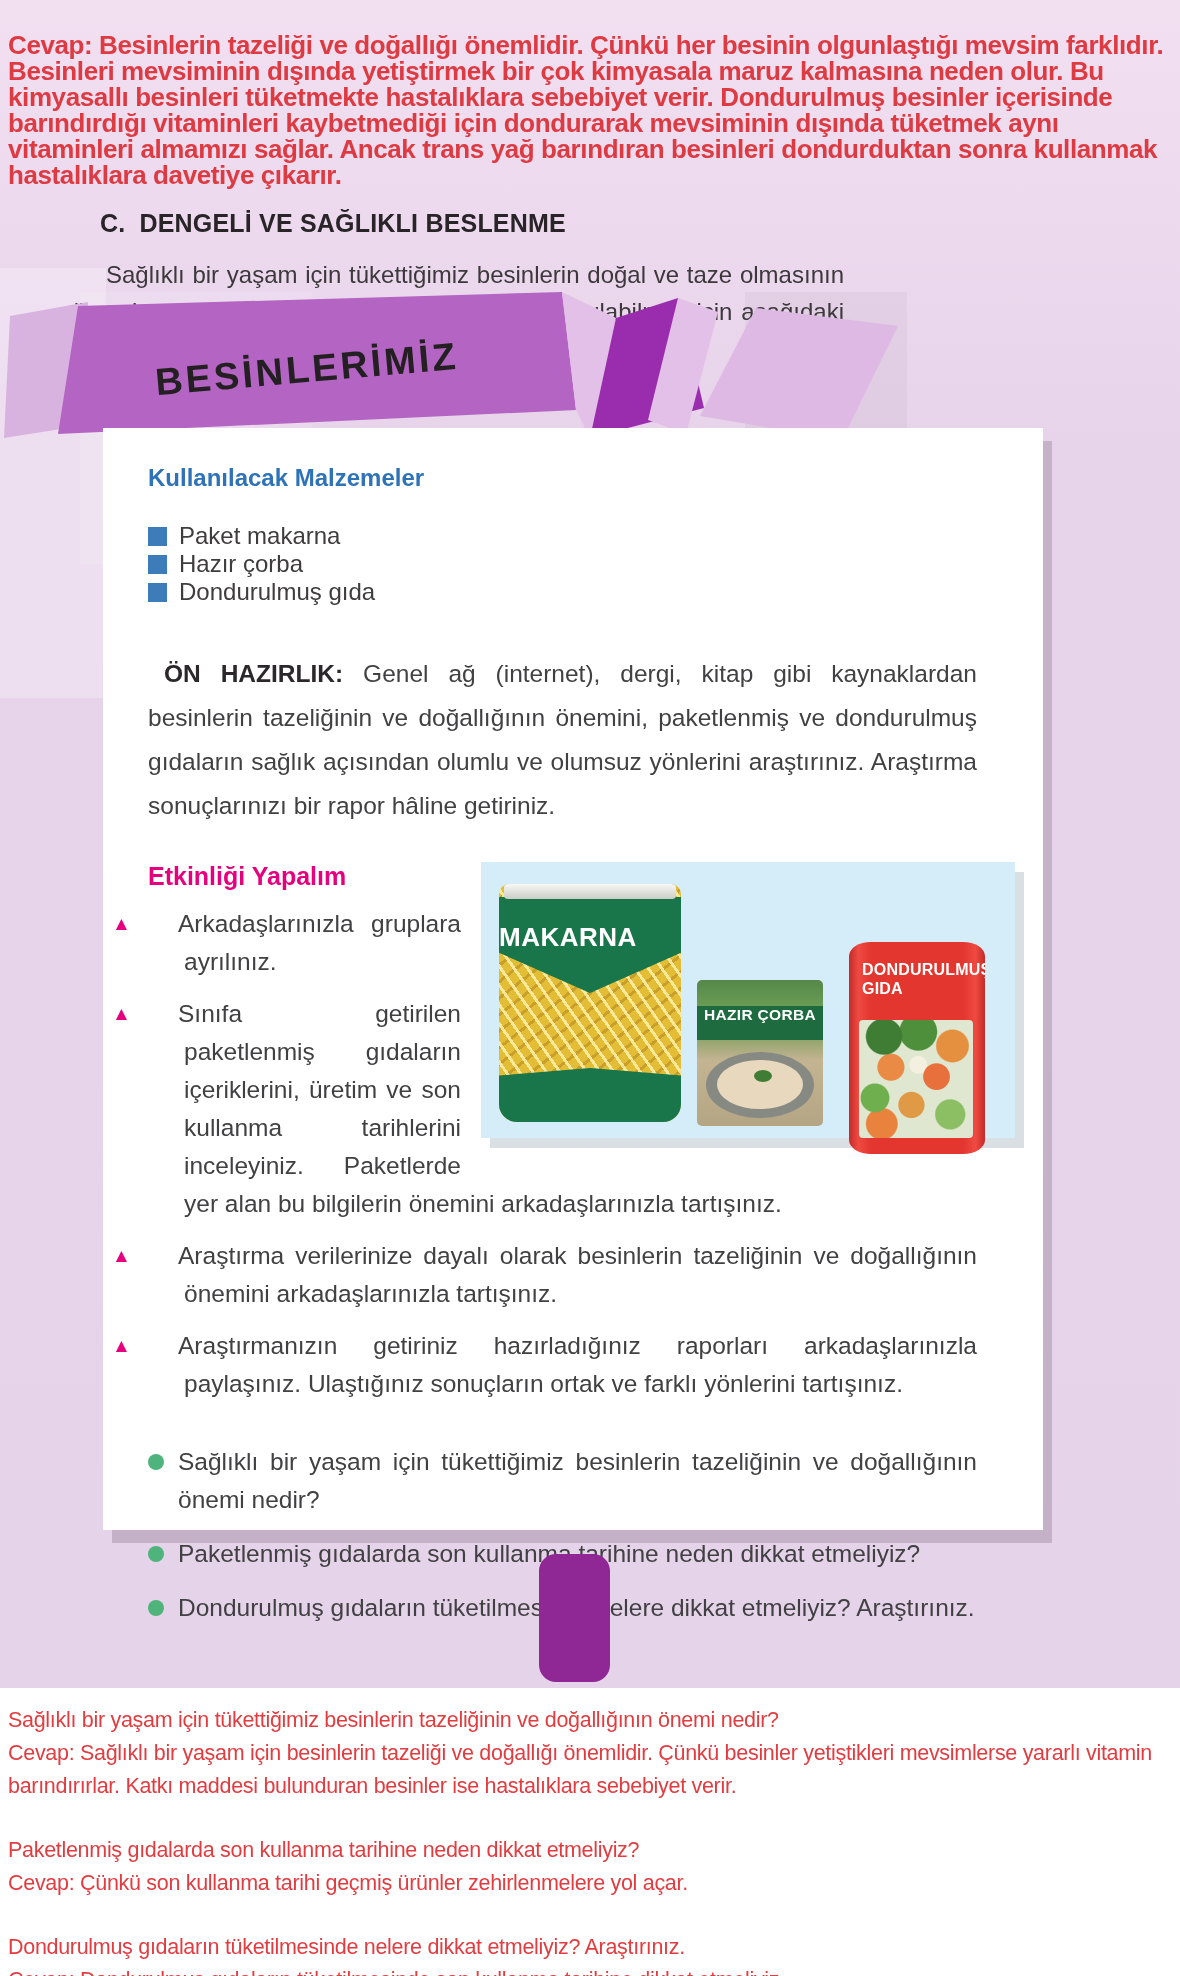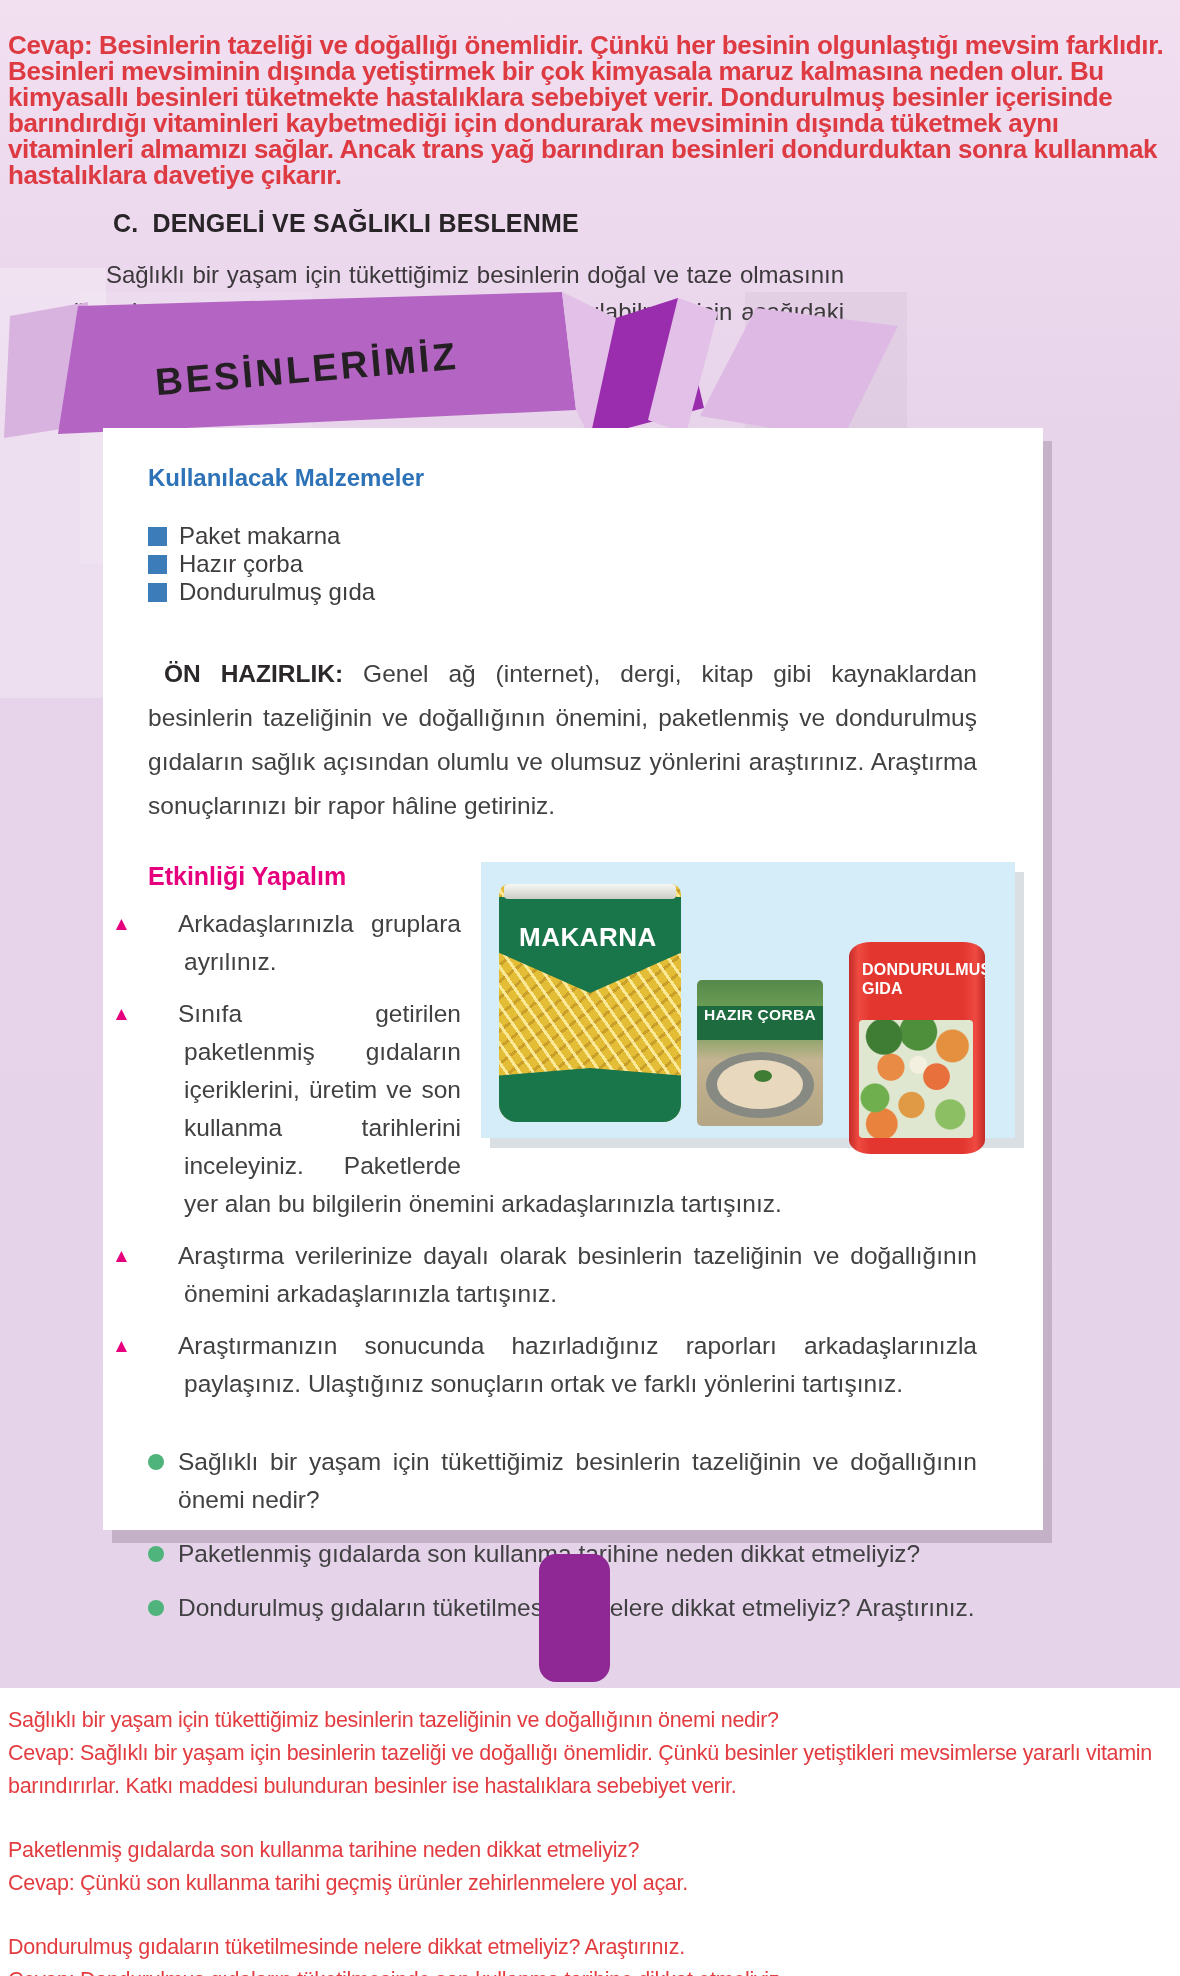--- a/index.html
+++ b/index.html
@@ -17,21 +17,21 @@
   .bgblock-b{position:absolute;left:745px;top:292px;width:162px;height:252px;background:rgba(135,115,140,.08);}
   .bgblock-c{position:absolute;left:80px;top:292px;width:232px;height:272px;background:rgba(255,255,255,.12);}
 
   .top-answer{
     position:absolute;left:8px;top:6px;width:1164px;
     color:#dd3a42;font-weight:bold;font-size:26px;line-height:26px;
     letter-spacing:-0.4px;text-align:left;
   }
   .section-heading{
     position:absolute;left:100px;top:188px;
-    color:#282427;font-size:25px;font-weight:bold;letter-spacing:.2px;margin-left:13px;
+    color:#282427;font-size:25px;font-weight:bold;letter-spacing:.2px;
   }
   .section-heading .sec-letter{margin-right:14px;}
   .intro-para{
     position:absolute;left:72px;top:232px;width:772px;
     color:#3c383b;font-size:24px;line-height:37px;text-indent:34px;text-align:justify;
   }
 
   
   .ribbon{position:absolute;left:0;top:290px;width:910px;height:152px;}
   .ribbon svg{display:block;width:100%;height:100%;}
@@ -79,21 +79,21 @@
     left:18px;top:22px;width:182px;height:238px;border-radius:10px 10px 18px 18px;overflow:hidden;
     background-color:#e3bd35;
     background-image:
       repeating-linear-gradient(55deg,rgba(255,241,168,.85) 0 3px,rgba(0,0,0,0) 3px 11px),
       repeating-linear-gradient(-38deg,rgba(170,122,28,.45) 0 3px,rgba(0,0,0,0) 3px 13px);
   }
   .pasta-seal{position:absolute;top:0;left:5px;right:5px;height:15px;border-radius:4px;
     background:linear-gradient(180deg,#f7f7f4,#cdcdc7);}
   .pasta-top{position:absolute;top:13px;left:0;right:0;height:96px;background:#19754a;
     clip-path:polygon(0 0,100% 0,100% 58%,50% 100%,0 58%);}
-  .pasta-label{position:absolute;top:38px;left:0;right:4px;text-align:center;
+  .pasta-label{position:absolute;top:38px;left:0;right:4px;text-align:left;
     color:#fff;font-weight:bold;font-size:26px;letter-spacing:.5px;}
   .pasta-bottom{position:absolute;left:0;right:0;bottom:0;height:54px;background:#19754a;
     clip-path:polygon(0 14%,50% 0,100% 14%,100% 100%,0 100%);}
 
   .pkg-soup{
     left:216px;top:118px;width:126px;height:146px;border-radius:5px;overflow:hidden;
     background:linear-gradient(180deg,#55884a 0%,#6fa057 22%,#87a266 38%,#c4b492 55%,#b4a584 100%);
   }
   .soup-band{position:absolute;top:26px;left:0;right:0;height:34px;background:#1d6b3f;
     display:flex;align-items:flex-start;justify-content:center;}
@@ -202,21 +202,21 @@
           <div class="frozen-label">DONDURULMUŞ GIDA</div>
           <div class="frozen-photo"></div>
         </div>
       </div>
 
       <h3 class="pink-heading">Etkinliği Yapalım</h3>
 
       <p class="bullet"><span class="tri">▲</span><span>Arkadaşlarınızla gruplara ayrılınız.</span></p>
       <p class="bullet"><span class="tri">▲</span><span>Sınıfa getirilen paketlenmiş gıdaların içeriklerini, üretim ve son kullanma tarihlerini inceleyiniz. Paketlerde yer alan bu bilgilerin önemini arkadaşlarınızla tartışınız.</span></p>
       <p class="bullet"><span class="tri">▲</span><span>Araştırma verilerinize dayalı olarak besinlerin tazeliğinin ve doğallığının önemini arkadaşlarınızla tartışınız.</span></p>
-      <p class="bullet"><span class="tri">▲</span><span>Araştırmanızın sonucunda hazırladığınız raporları arkadaşlarınızla paylaşınız. Ulaştığınız sonuçların ortak ve farklı yönlerini tartışınız.</span></p>
+      <p class="bullet"><span class="tri">▲</span><span>Araştırmanızın getiriniz hazırladığınız raporları arkadaşlarınızla paylaşınız. Ulaştığınız sonuçların ortak ve farklı yönlerini tartışınız.</span></p>
     </div>
 
     <div class="conclusion">
       <div class="c-item">
           <span class="dot"></span>
           <span>Sağlıklı bir yaşam için tükettiğimiz besinlerin tazeliğinin ve doğallığının önemi nedir?</span>
         </div>
       <div class="c-item">
           <span class="dot"></span>
           <span>Paketlenmiş gıdalarda son kullanma tarihine neden dikkat etmeliyiz?</span>

